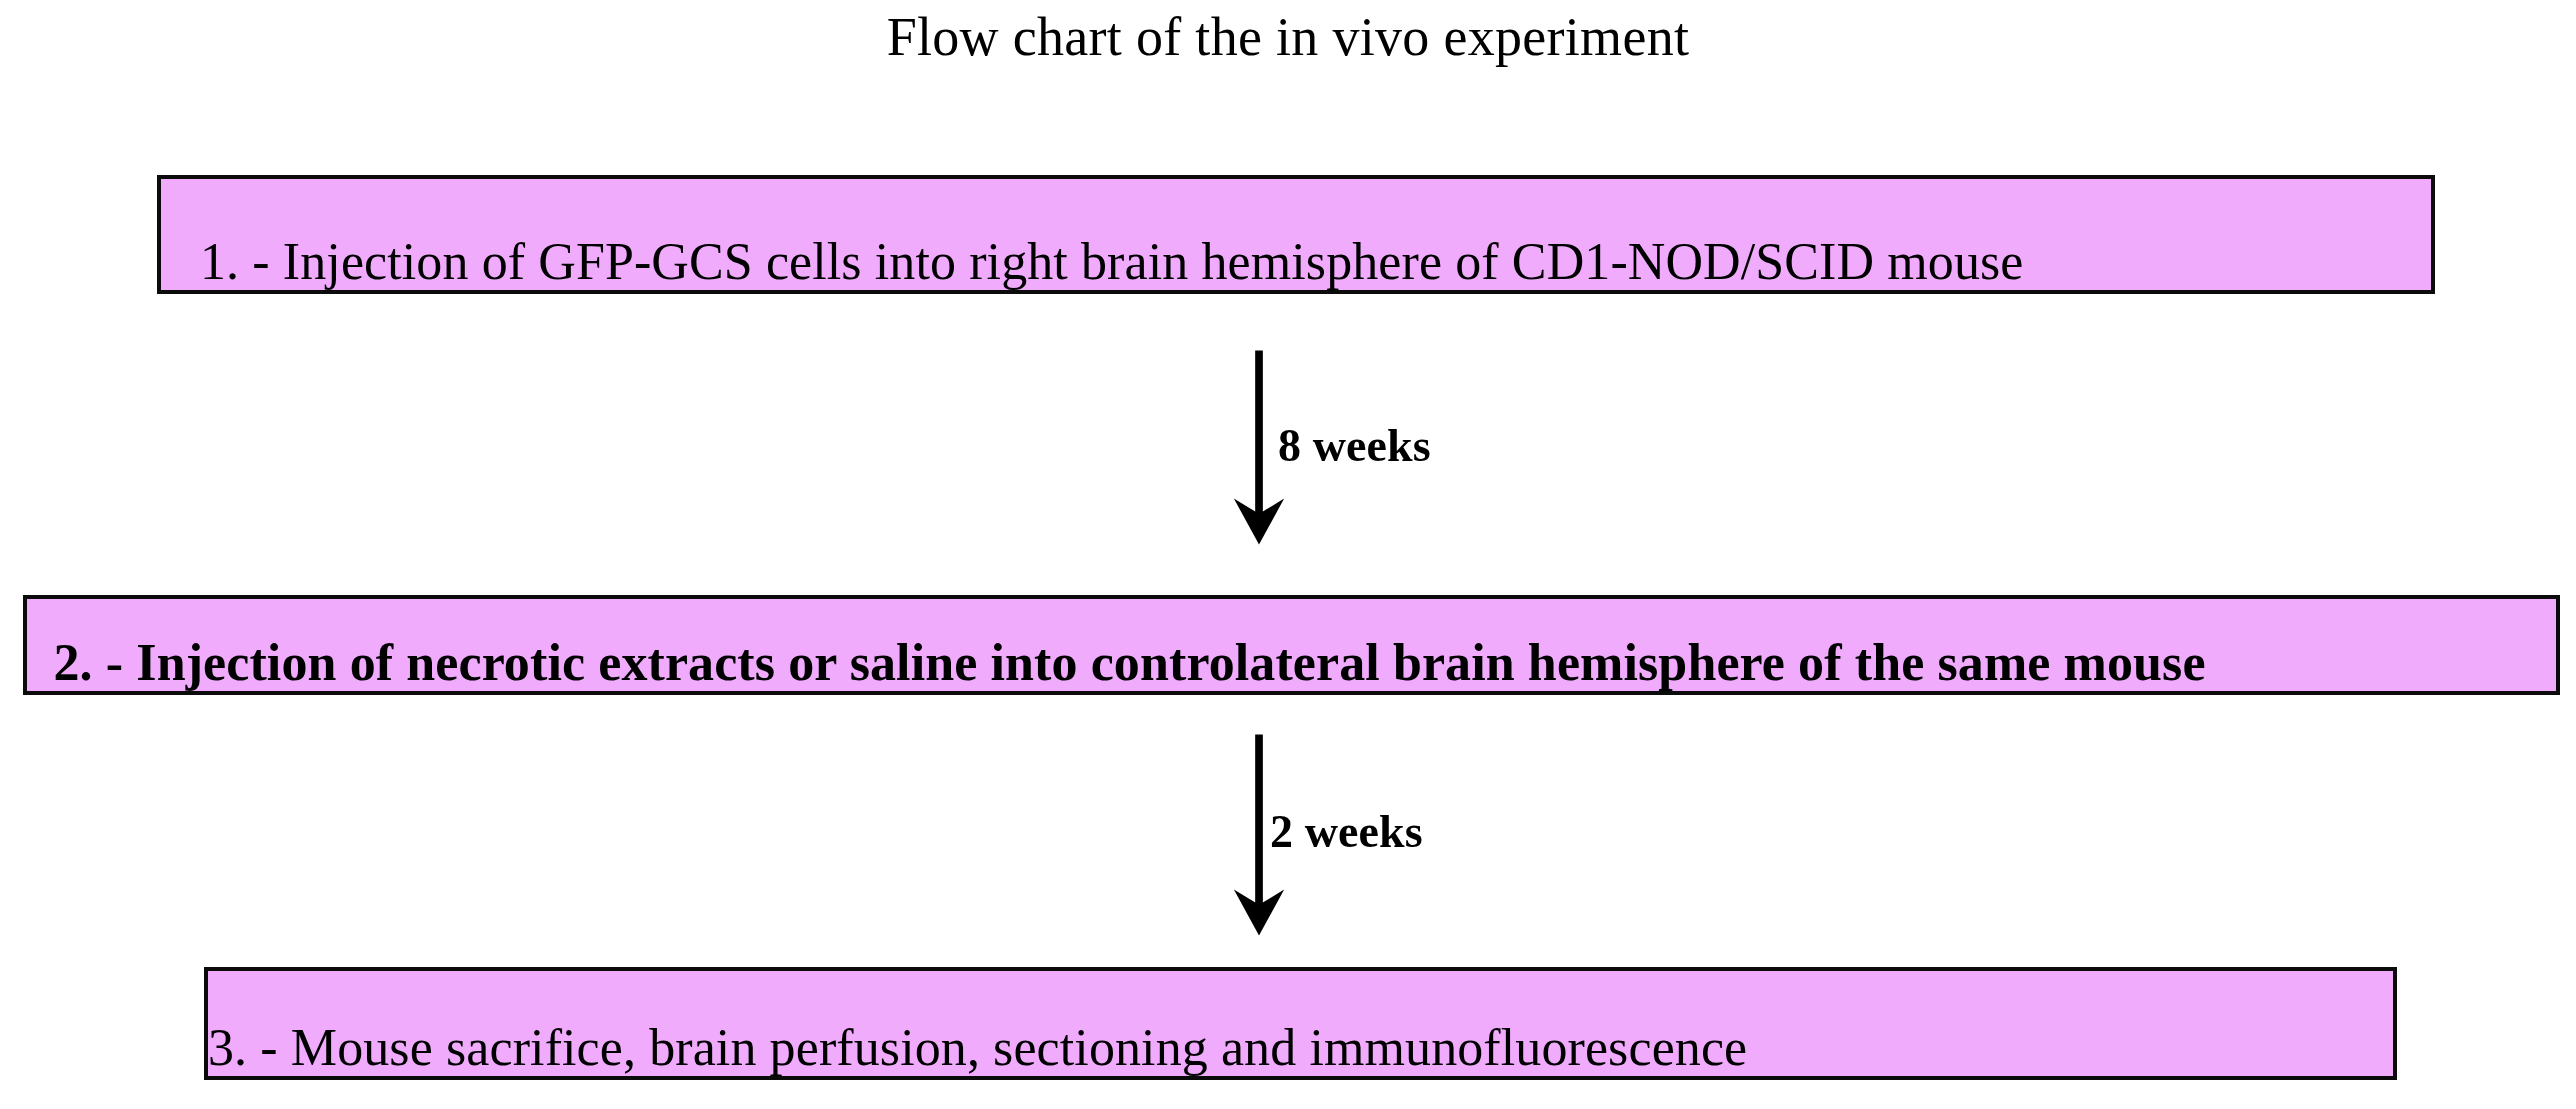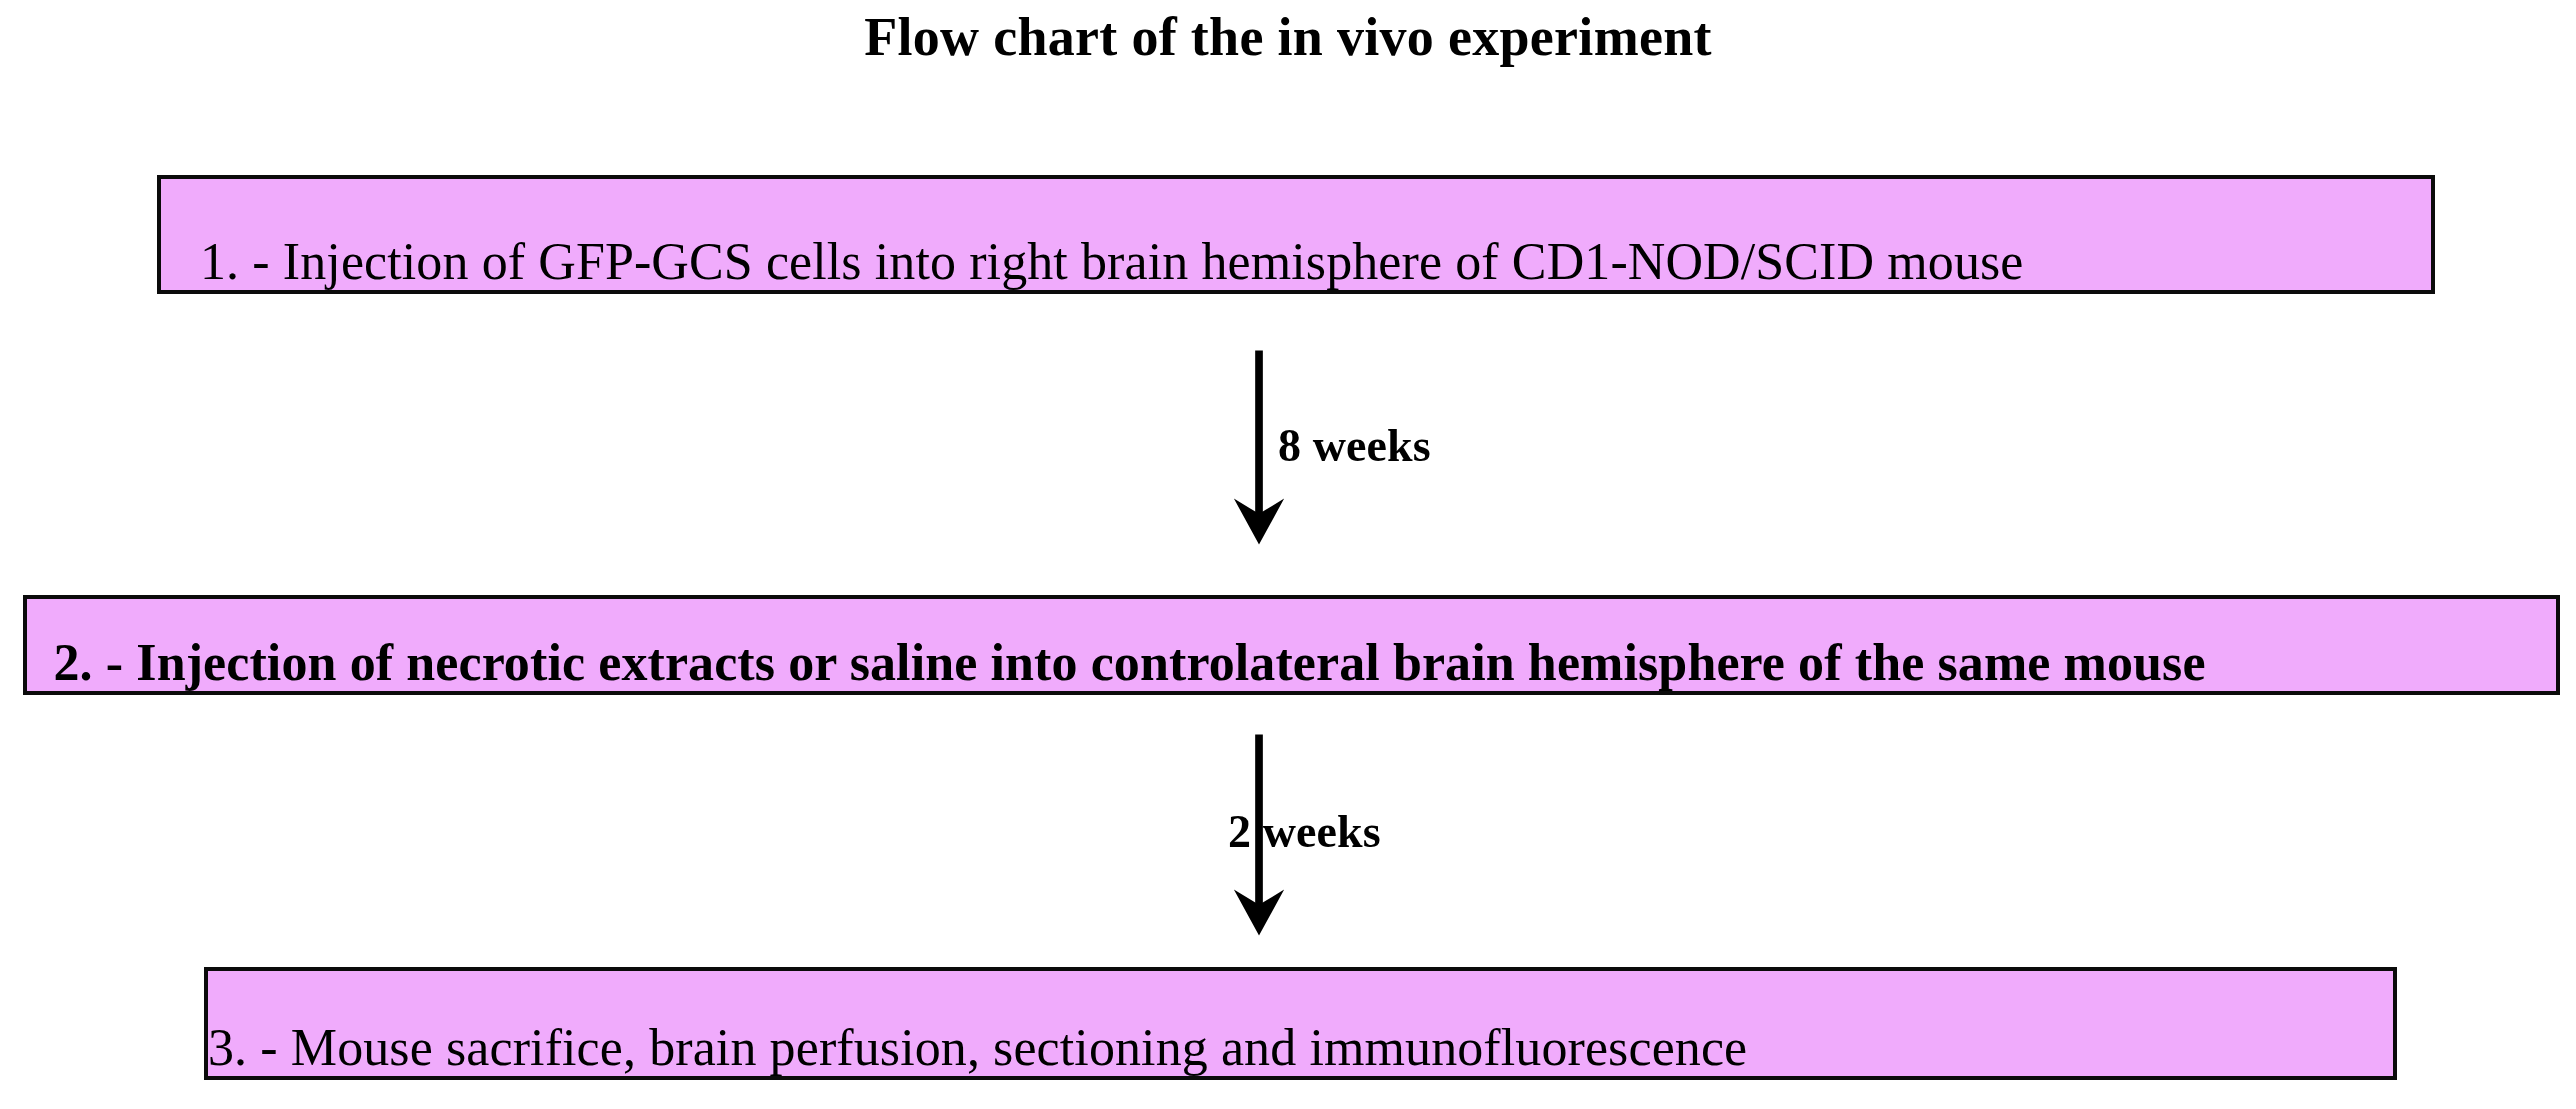--- a/index.html
+++ b/index.html
@@ -26,21 +26,21 @@
   }
 
   
   .chart-title {
     position: absolute;
     left: 0;
     top: 9.8px;
     width: 2576px;
     text-align: center;
     font-size: 54px;
-    font-weight: bold;
+    font-weight: normal;
     letter-spacing: 0.3px;
     line-height: 1.0;
     white-space: nowrap;
   }
 
   
   .step-box {
     position: absolute;
     box-sizing: border-box;
     background: #f0abfc;
@@ -104,21 +104,21 @@
     line-height: 1;
     white-space: nowrap;
     letter-spacing: 0.1px;
     font-weight: bold;
   }
   #arrow-label-1 {
     left: 1278px;
     top: 423px;
   }
   #arrow-label-2 {
-    left: 1228px;
+    left: 1270px;
     top: 809px;
   }
 </style>
 </head>
 <body>
 
 <div id="flow-root">
 
   <div class="chart-title">Flow chart of the in vivo experiment</div>
 

